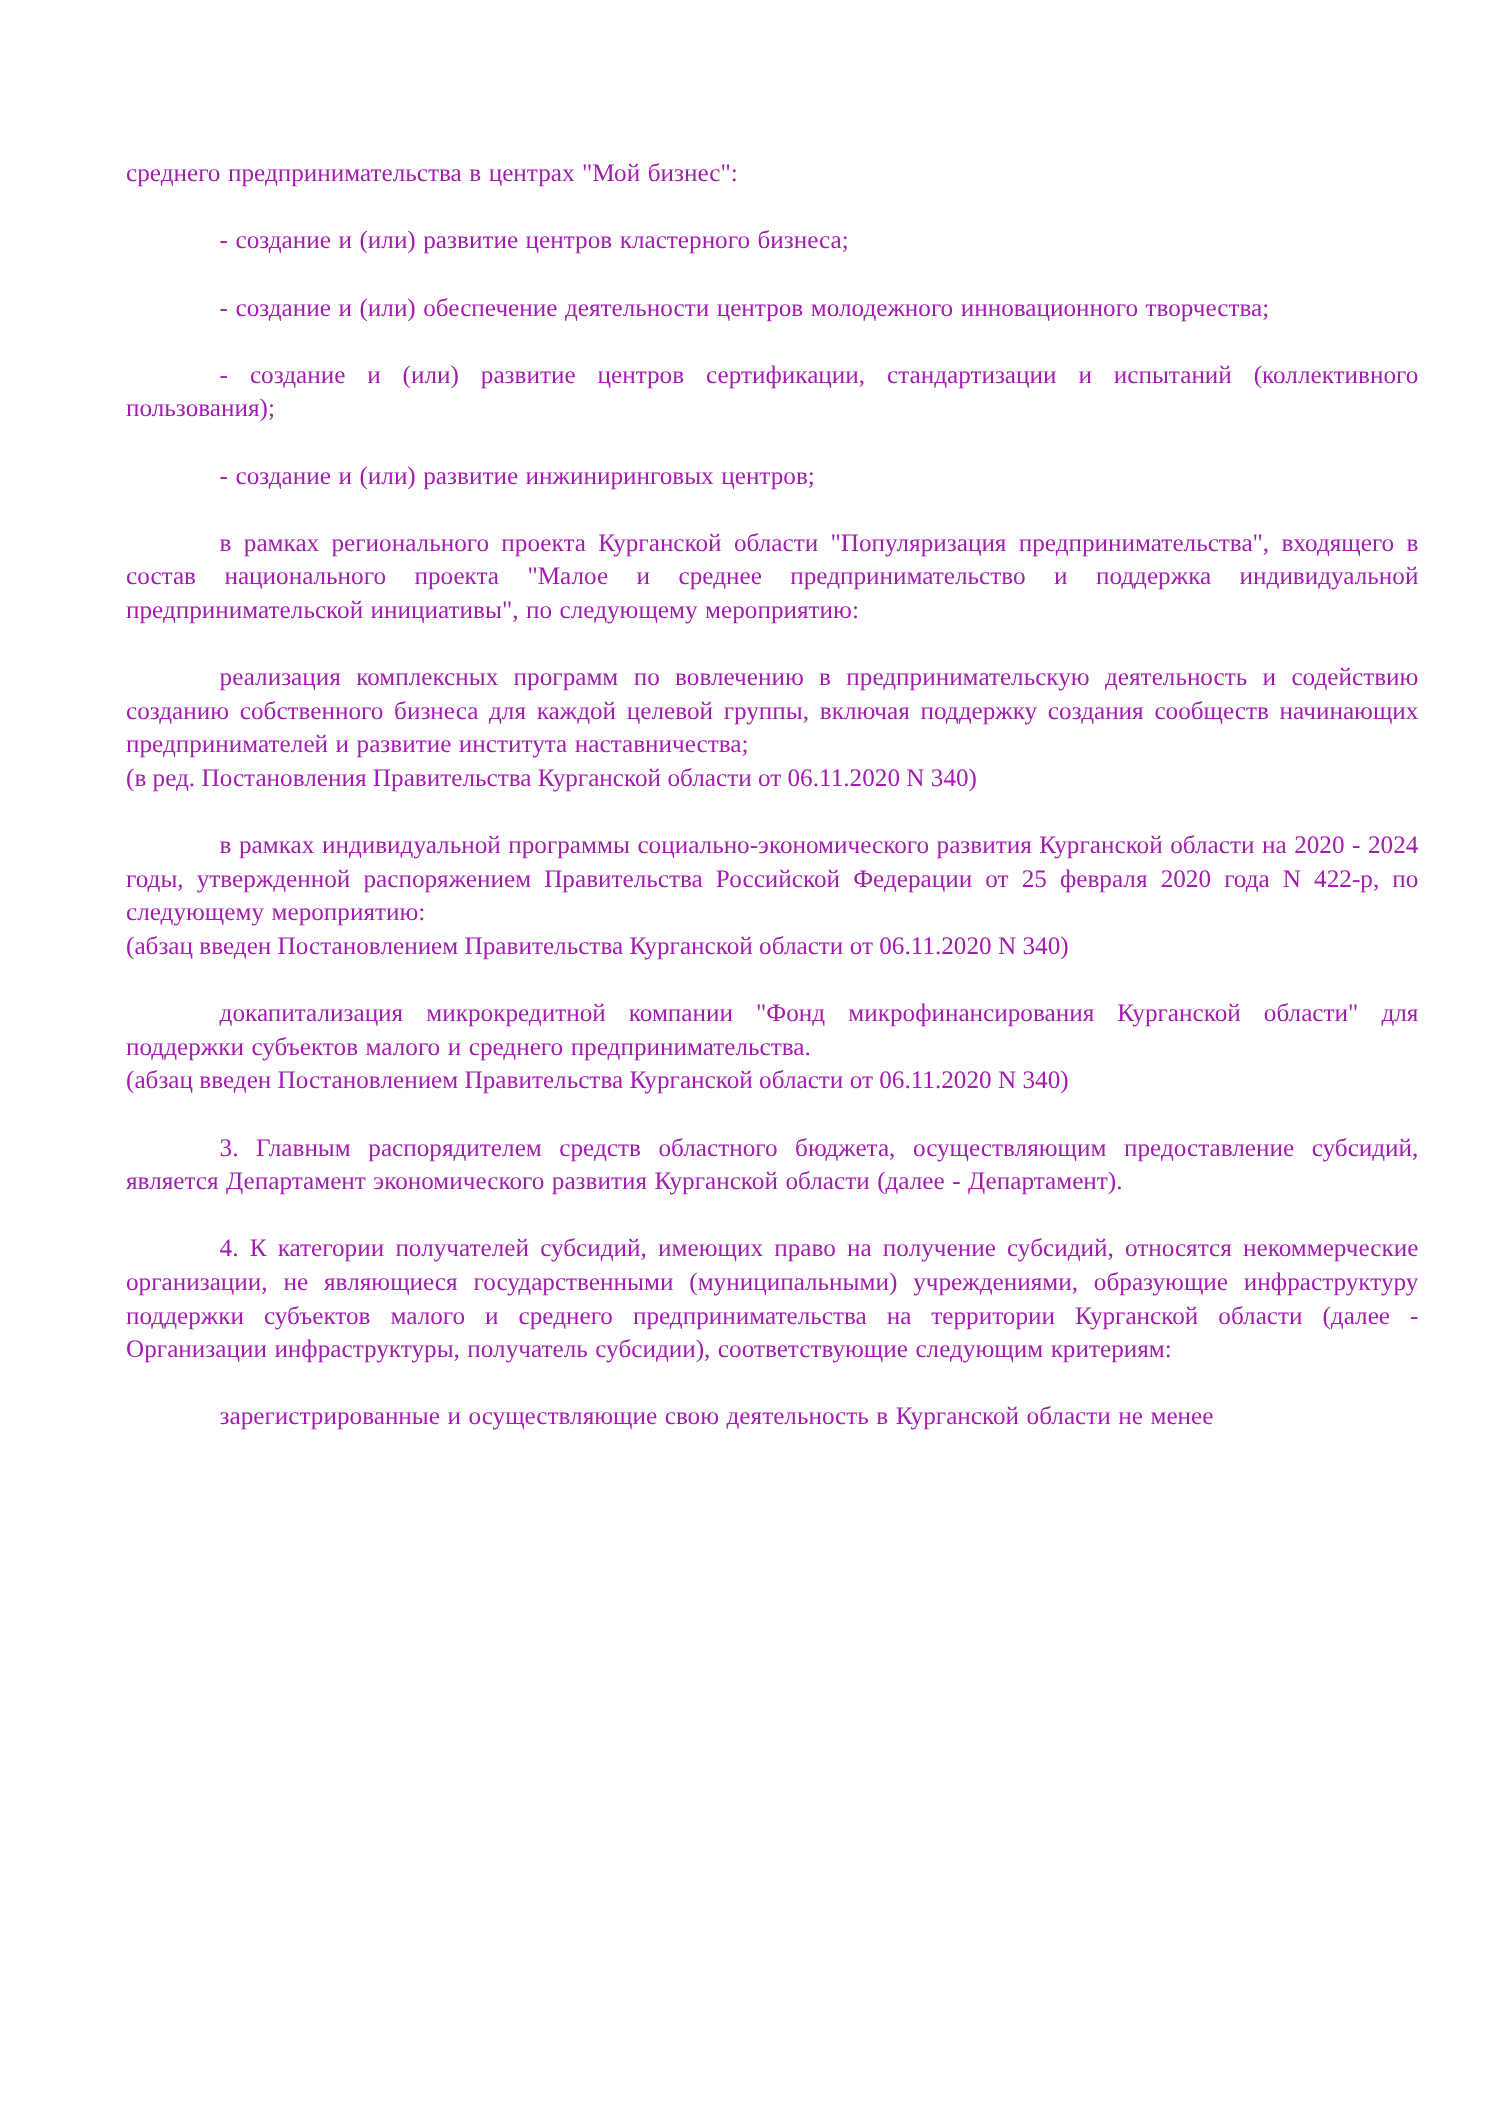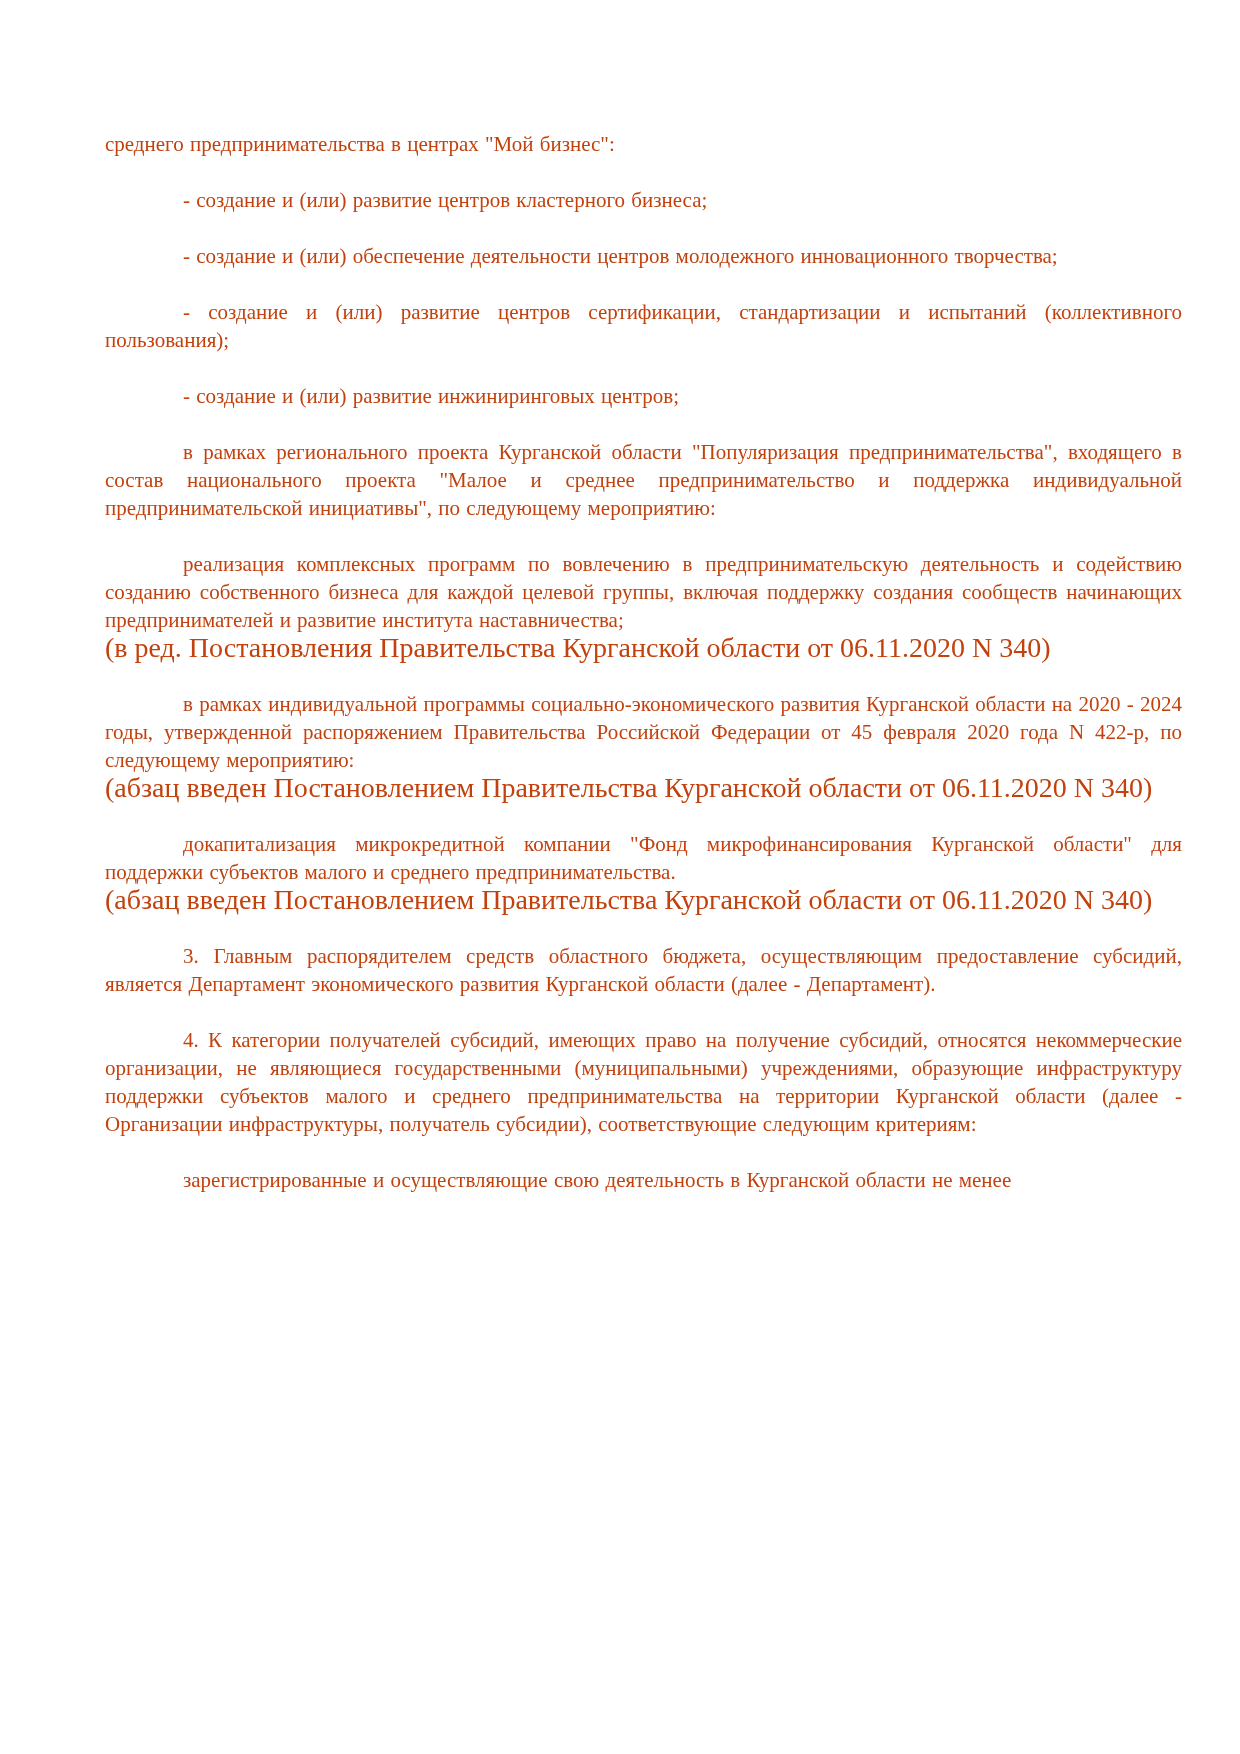--- a/index.html
+++ b/index.html
@@ -6,42 +6,42 @@
     margin: 0;
     padding: 0;
     background: #ffffff;
   }
   .page {
     position: relative;
     box-sizing: border-box;
     width: 1240px;
     height: 1754px;
     background: #ffffff;
-    color: #c2410c;
+    color: #a21caf;
     font-family: "Liberation Serif", "DejaVu Serif", serif;
     padding: 130px 58px 0 105px;
     overflow: hidden;
   }
   .block {
     margin: 0 0 28px 0;
   }
   .para {
     margin: 0;
     font-size: 21px;
     line-height: 28px;
     text-align: justify;
     text-indent: 78px;
     word-spacing: 1px;
   }
   .para.no-indent {
     text-indent: 0;
   }
   .note {
     margin: 0;
-    font-size: 28px;
+    font-size: 21px;
     line-height: 28px;
     text-align: left;
     text-indent: 0;
   }
 </style>
 </head>
 <body>
 
 <div class="page">
 
@@ -71,21 +71,21 @@
   <div class="block">
     <p class="para">в рамках регионального проекта Курганской области "Популяризация предпринимательства", входящего в состав национального проекта "Малое и среднее предпринимательство и поддержка индивидуальной предпринимательской инициативы", по следующему мероприятию:</p>
   </div>
 
   <div class="block">
     <p class="para">реализация комплексных программ по вовлечению в предпринимательскую деятельность и содействию созданию собственного бизнеса для каждой целевой группы, включая поддержку создания сообществ начинающих предпринимателей и развитие института наставничества;</p>
     <p class="note">(в ред. Постановления Правительства Курганской области от 06.11.2020 N 340)</p>
   </div>
 
   <div class="block">
-    <p class="para">в рамках индивидуальной программы социально-экономического развития Курганской области на 2020 - 2024 годы, утвержденной распоряжением Правительства Российской Федерации от 45 февраля 2020 года N 422-р, по следующему мероприятию:</p>
+    <p class="para">в рамках индивидуальной программы социально-экономического развития Курганской области на 2020 - 2024 годы, утвержденной распоряжением Правительства Российской Федерации от 25 февраля 2020 года N 422-р, по следующему мероприятию:</p>
     <p class="note">(абзац введен Постановлением Правительства Курганской области от 06.11.2020 N 340)</p>
   </div>
 
   <div class="block">
     <p class="para">докапитализация микрокредитной компании "Фонд микрофинансирования Курганской области" для поддержки субъектов малого и среднего предпринимательства.</p>
     <p class="note">(абзац введен Постановлением Правительства Курганской области от 06.11.2020 N 340)</p>
   </div>
 
   <div class="block">
     <p class="para">3. Главным распорядителем средств областного бюджета, осуществляющим предоставление субсидий, является Департамент экономического развития Курганской области (далее - Департамент).</p>

